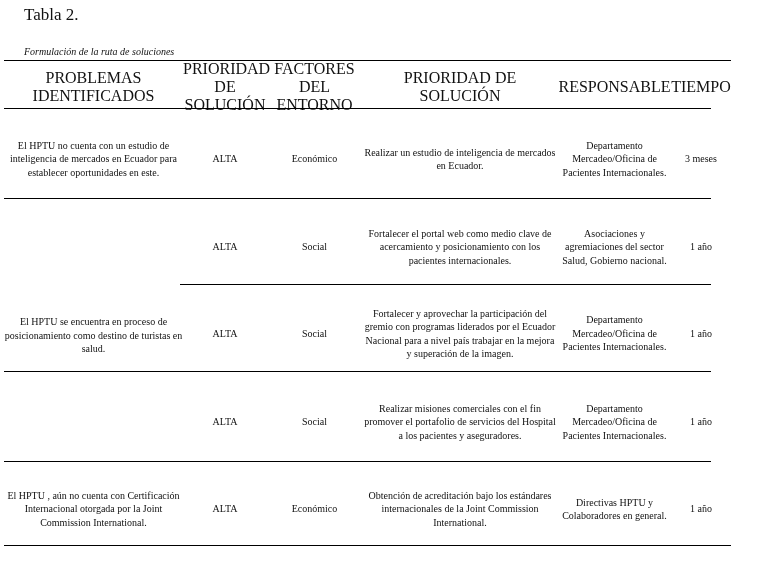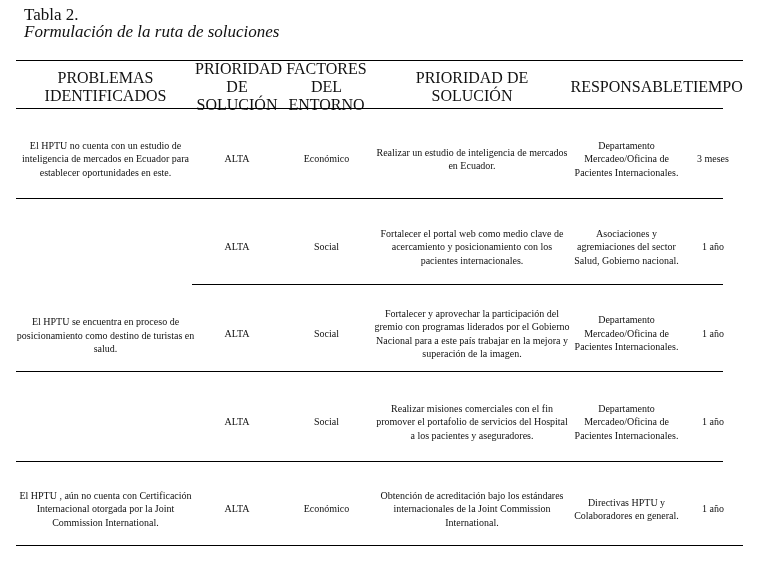--- a/index.html
+++ b/index.html
@@ -30,31 +30,31 @@
     left: 24px;
     top: 6px;
     width: 700px;
   }
   .caption-number {
     font-size: 17px;
     line-height: 17px;
     color: #111;
   }
   .caption-title {
-    font-size: 17px;
+    font-size: 10px;
     line-height: 17px;
     font-style: italic;
     color: #111;
-    margin-top: 0;
+    margin-top: 20px;
   }
 
   
   .table {
     position: absolute;
-    left: 16px;
+    left: 4px;
     top: 60px;
     width: 727px;
   }
 
   .rule {
     position: absolute;
     height: 0;
     border-top: 1.3px solid #000;
     left: 0;
   }
@@ -158,21 +158,21 @@
           <td class="body-cell narrow">ALTA</td>
           <td class="body-cell narrow">Social</td>
           <td class="body-cell">Fortalecer el portal web como medio clave de acercamiento y posicionamiento con los pacientes internacionales.</td>
           <td class="body-cell narrow">Asociaciones y agremiaciones del sector Salud, Gobierno nacional.</td>
           <td class="body-cell narrow">1 año</td>
         </tr>
 
         <tr class="r3">
           <td class="body-cell narrow">ALTA</td>
           <td class="body-cell narrow">Social</td>
-          <td class="body-cell">Fortalecer y aprovechar la participación del gremio con programas liderados por el Gobierno Nacional para a este país trabajar en la mejora y superación de la imagen.</td>
+          <td class="body-cell">Fortalecer y aprovechar la participación del gremio con programas liderados por el Ecuador Nacional para a nivel país trabajar en la mejora y superación de la imagen.</td>
           <td class="body-cell narrow">Departamento Mercadeo/Oficina de Pacientes Internacionales.</td>
           <td class="body-cell narrow">1 año</td>
         </tr>
 
         <tr class="r4">
           <td class="body-cell narrow">ALTA</td>
           <td class="body-cell narrow">Social</td>
           <td class="body-cell">Realizar misiones comerciales con el fin promover el portafolio de servicios del Hospital a los pacientes y aseguradores.</td>
           <td class="body-cell narrow">Departamento Mercadeo/Oficina de Pacientes Internacionales.</td>
           <td class="body-cell narrow">1 año</td>

